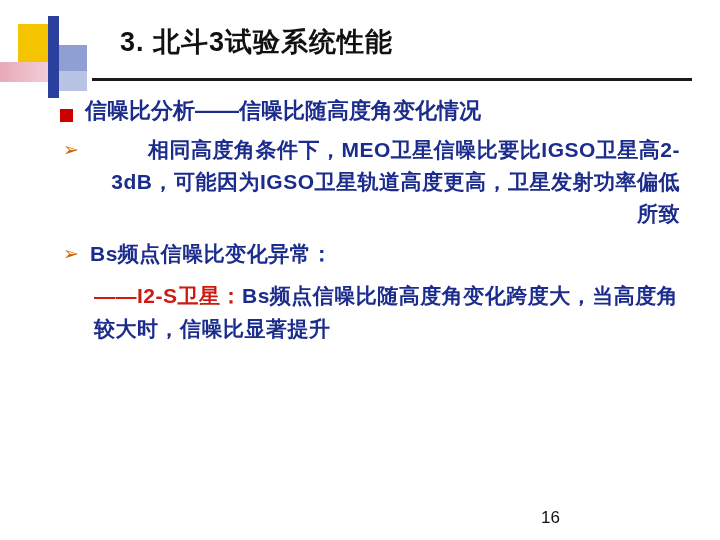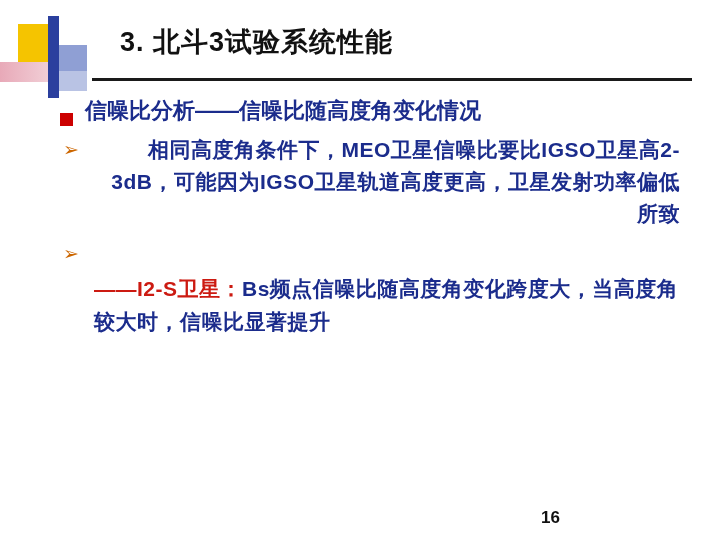--- a/index.html
+++ b/index.html
@@ -80,21 +80,21 @@
   
   .content {
     position: absolute;
     left: 60px;
     top: 96px;
     width: 620px;
   }
 
   .l1 {
     display: flex;
-    align-items: flex-end;
+    align-items: center;
     margin-bottom: 8px;
   }
   .l1 .bullet-sq {
     width: 13px;
     height: 13px;
     background: #cc0000;
     margin-top: 9px;
     margin-right: 12px;
     flex: 0 0 auto;
   }
@@ -140,21 +140,21 @@
   }
   .l3 .red {
     color: #cc1a11;
   }
 
   .pagenum {
     position: absolute;
     right: 24px;
     bottom: 12px;
     font-size: 17px;
-    font-weight: bold;
+    font-weight: normal;
     color: #111111;
   }
 </style>
 </head>
 <body>
 
 <div class="slide">
 
   <div class="deco">
     <div class="blk yellow"></div>
@@ -174,20 +174,21 @@
       <div class="txt">信噪比分析——信噪比随高度角变化情况</div>
     </div>
 
     <div class="l2">
       <div class="arrow">➢</div>
       <div class="txt">相同高度角条件下，MEO卫星信噪比要比IGSO卫星高2-3dB，可能因为IGSO卫星轨道高度更高，卫星发射功率偏低所致</div>
     </div>
 
     <div class="l2">
       <div class="arrow">➢</div>
+      <div class="txt">Bs频点信噪比变化异常：</div>
     </div>
 
     <div class="l3">
       <span class="red">——I2-S卫星：</span><span>Bs频点信噪比随高度角变化跨度大，当高度角较大时，信噪比显著提升</span>
     </div>
 
 
   </div>
 
   <div class="pagenum">16</div>

